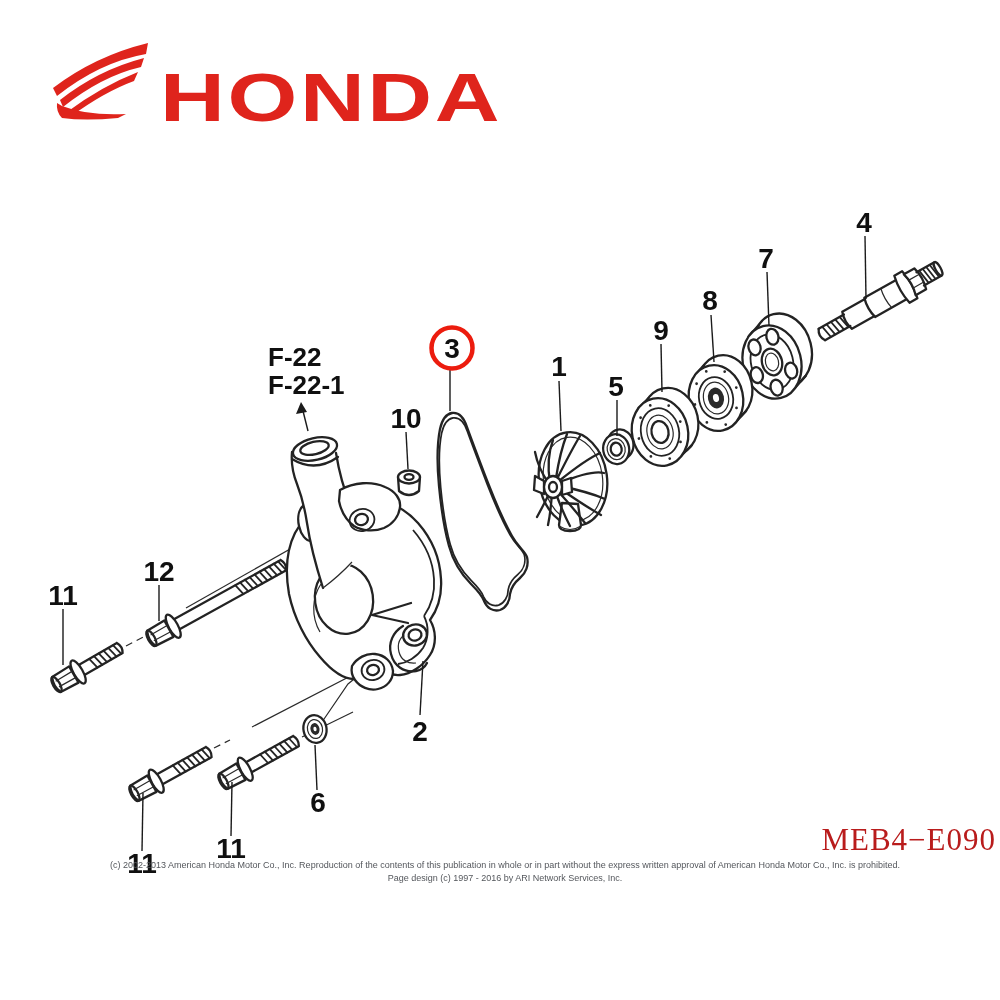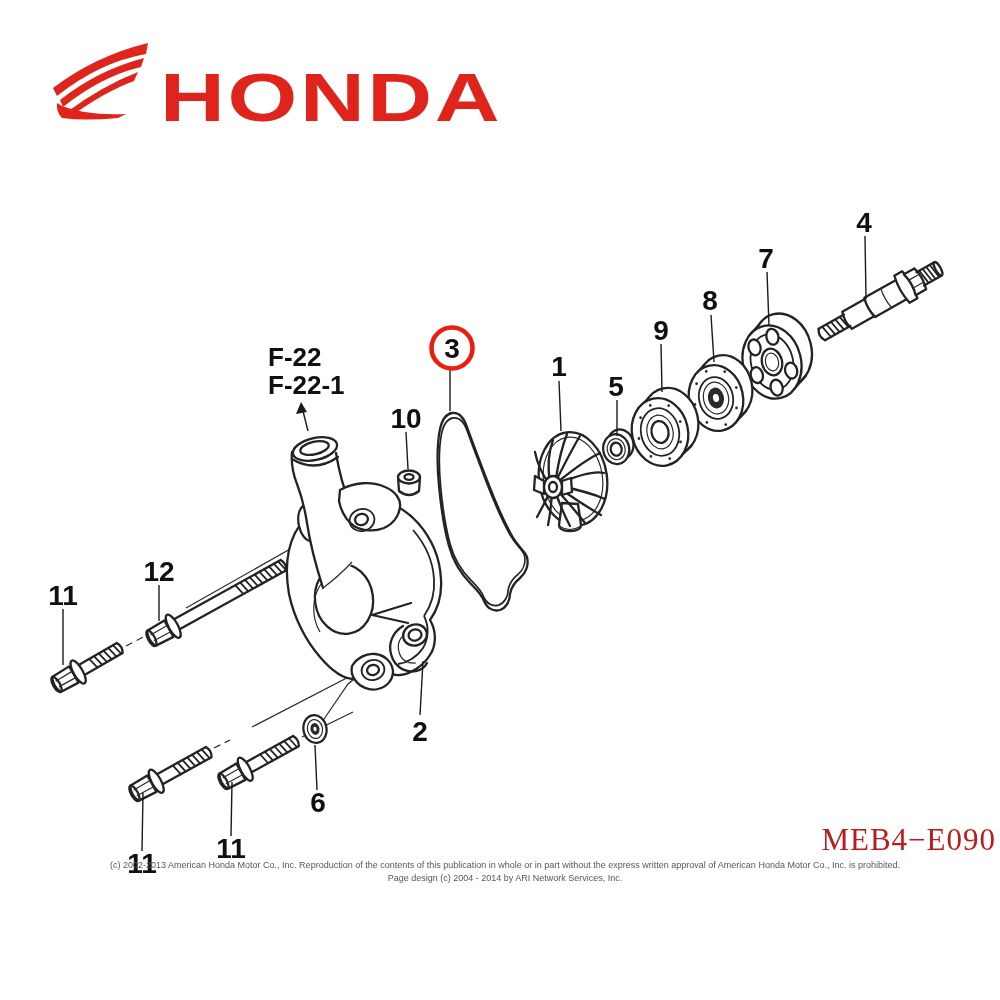--- a/index.html
+++ b/index.html
@@ -303,17 +303,17 @@
     <text class="callout" x="142" y="873">11</text>
 
     <g>
       <circle cx="452" cy="348" r="20.5" fill="none" stroke="#EC1C0E" stroke-width="4.5"></circle>
       <text class="callout" x="452" y="358">3</text>
     </g>
   </svg>
 
   <div class="footer-copy">
     <div>(c) 2002-2013 American Honda Motor Co., Inc. Reproduction of the contents of this publication in whole or in part without the express written approval of American Honda Motor Co., Inc. is prohibited.</div>
-    <div>Page design (c) 2004 - 2014 by ARI Network Services, Inc.</div>
+    <div>Page design (c) 1997 - 2016 by ARI Network Services, Inc.</div>
   </div>
   <div class="diagram-code">MEB4−E090</div>
 
 </div>
 
 </body></html>

